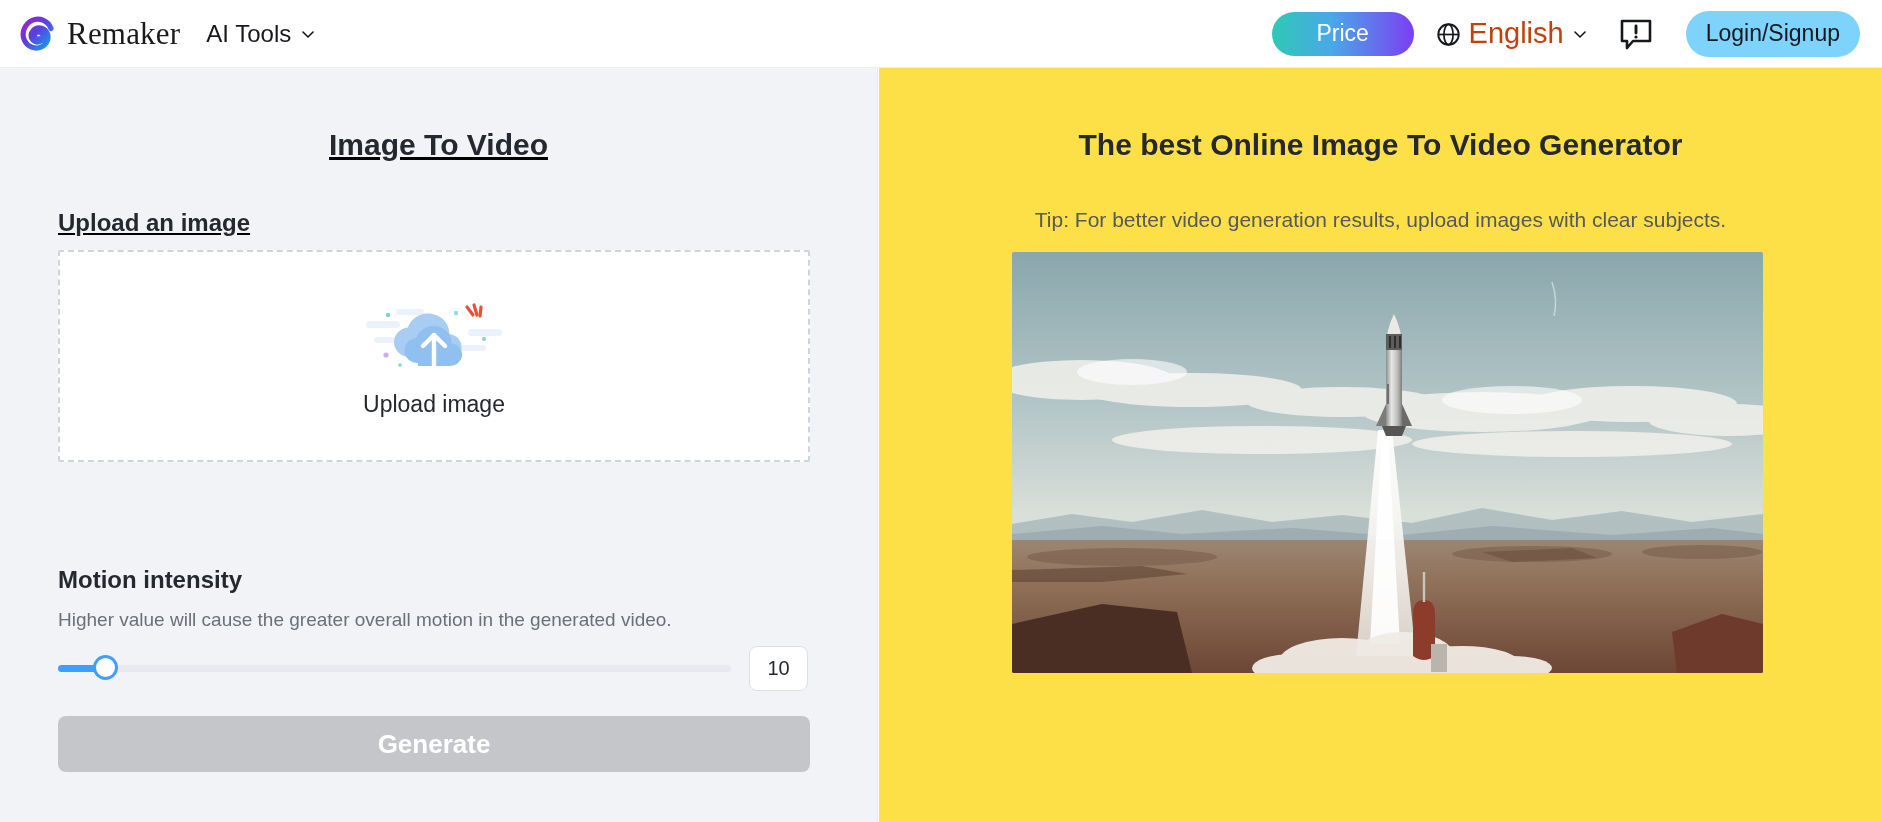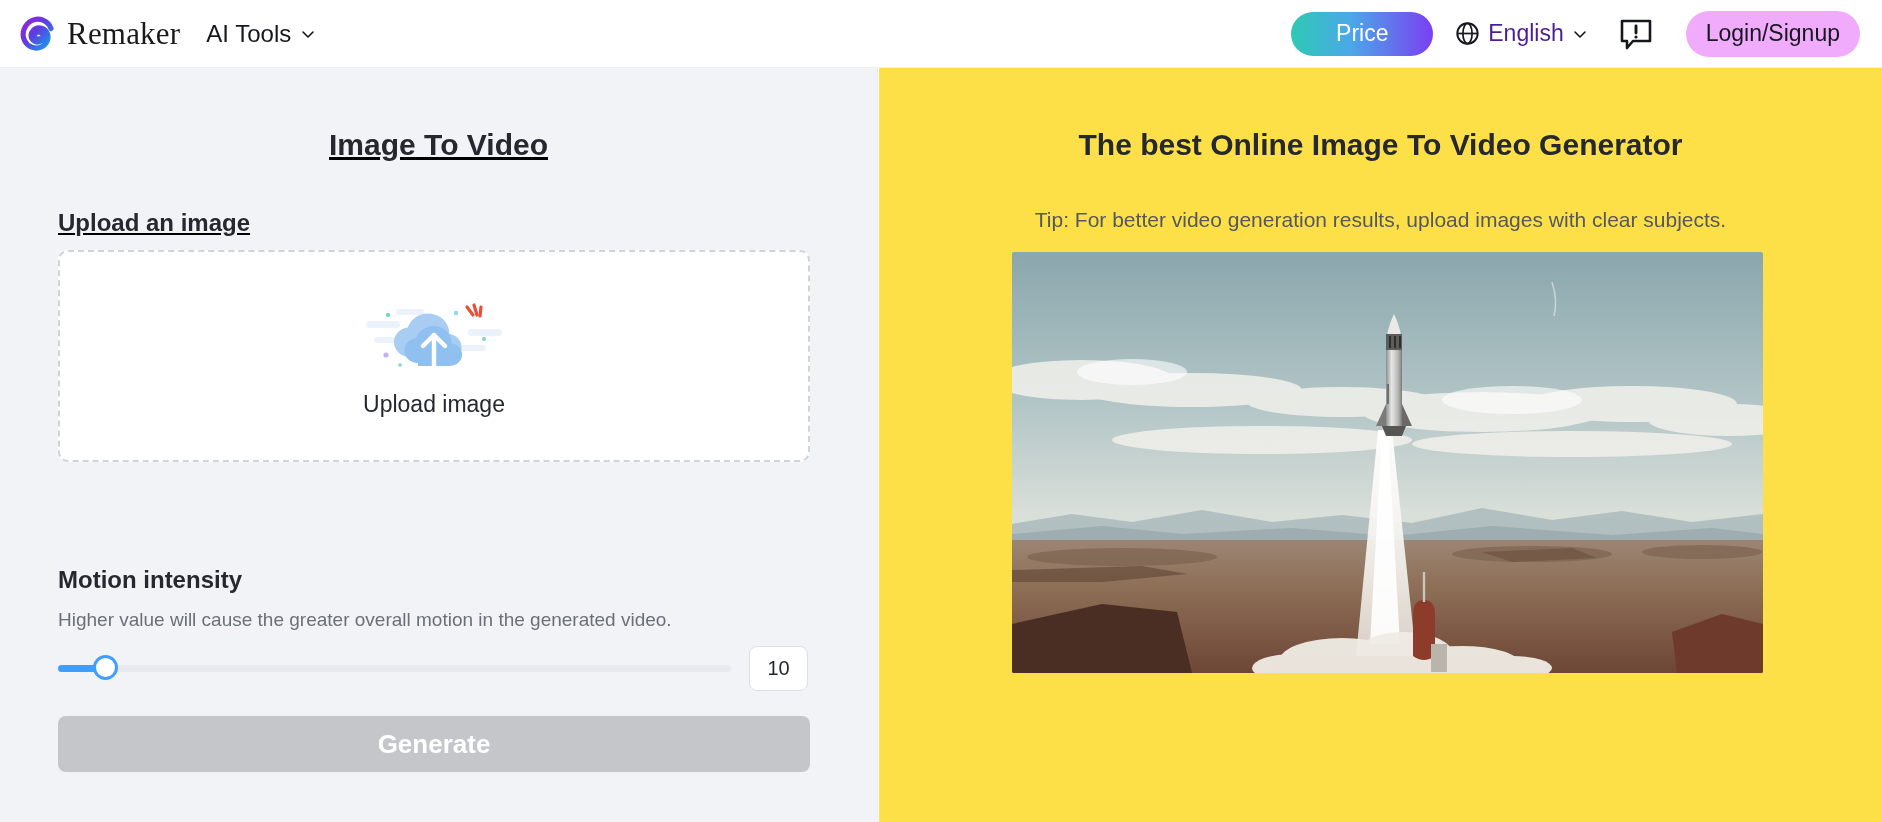--- a/index.html
+++ b/index.html
@@ -37,27 +37,27 @@
   }
   .price-btn {
     width: 142px; height: 44px; border-radius: 22px;
     background: linear-gradient(90deg,#2fc9b4 0%,#4aa8e8 42%,#7b3ff2 100%);
     color: #ffffff; font-size: 23px;
     display: flex; align-items: center; justify-content: center;
     cursor: pointer; border: none;
   }
   .lang {
     display: flex; align-items: center; gap: 8px;
-    margin-left: 22px; font-size: 23px; color: #4c1d95; cursor: pointer;
+    margin-left: 22px; font-size: 29px; color: #c2410c; cursor: pointer;
   }
   .globe { width: 25px; height: 25px; }
   .feedback { margin-left: 30px; cursor: pointer; width: 36px; height: 36px; }
   .login-btn {
     margin-left: 32px; height: 46px; padding: 0 20px;
-    border-radius: 23px; background: #f0abfc; border: none;
+    border-radius: 23px; background: #7dd3fc; border: none;
     color: #16181d; font-size: 23px;
     display: flex; align-items: center; justify-content: center; cursor: pointer;
   }
 
   
   .left-panel {
     position: absolute; top: 68px; left: 0;
     width: 878px; height: 754px;
     background: #f1f3f7;
     border-right: 1px solid #e6e8ec;
@@ -75,21 +75,21 @@
     color: #25282e; margin-top: 60px;
   }
   .section-label {
     margin: 47px 0 0 58px; font-size: 24px; font-weight: bold; color: #25282e;
   }
   .dropzone {
     position: absolute; left: 58px; top: 182px;
     width: 752px; height: 212px;
     background: #ffffff;
     border: 2px dashed #cfd3da;
-    border-radius: 10px;
+    border-radius: 2px;
     display: flex; flex-direction: column;
     align-items: center; justify-content: center;
     cursor: pointer;
   }
   .cloud-wrap { width: 140px; height: 86px; }
   .dropzone-text { margin-top: 10px; font-size: 23px; color: #25282e; }
 
   .motion-label {
     position: absolute; left: 58px; top: 498px;
     font-size: 24px; font-weight: bold; color: #25282e;

